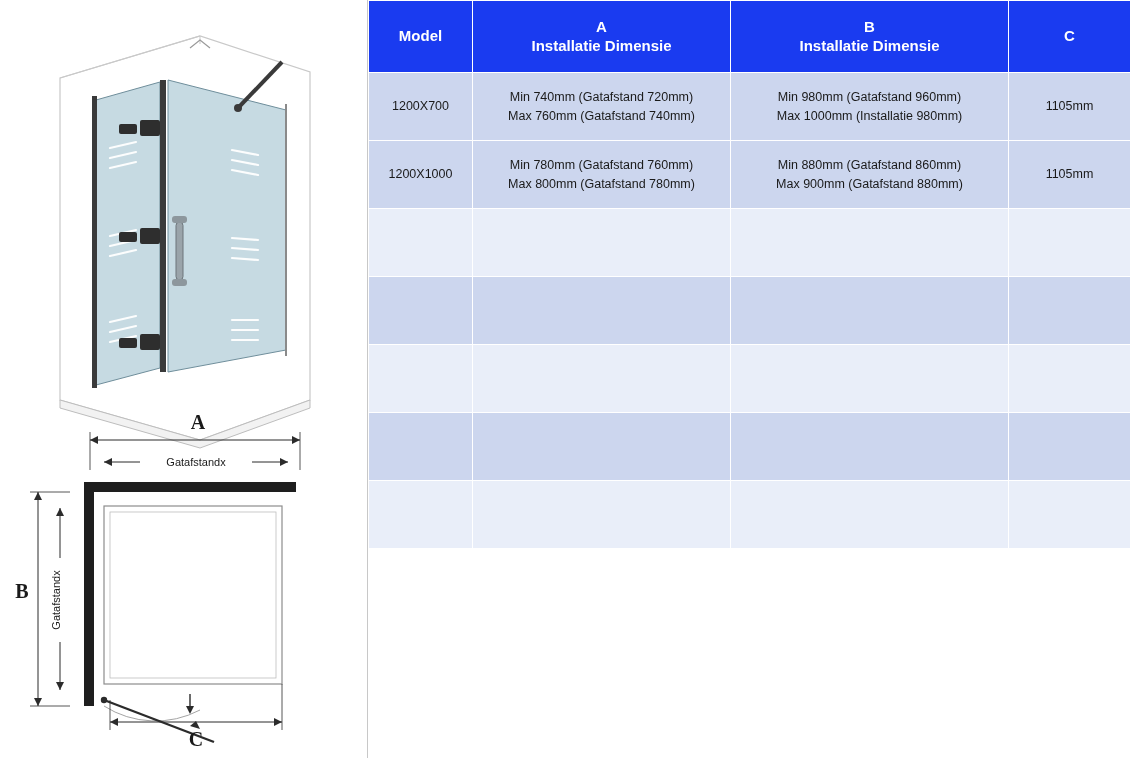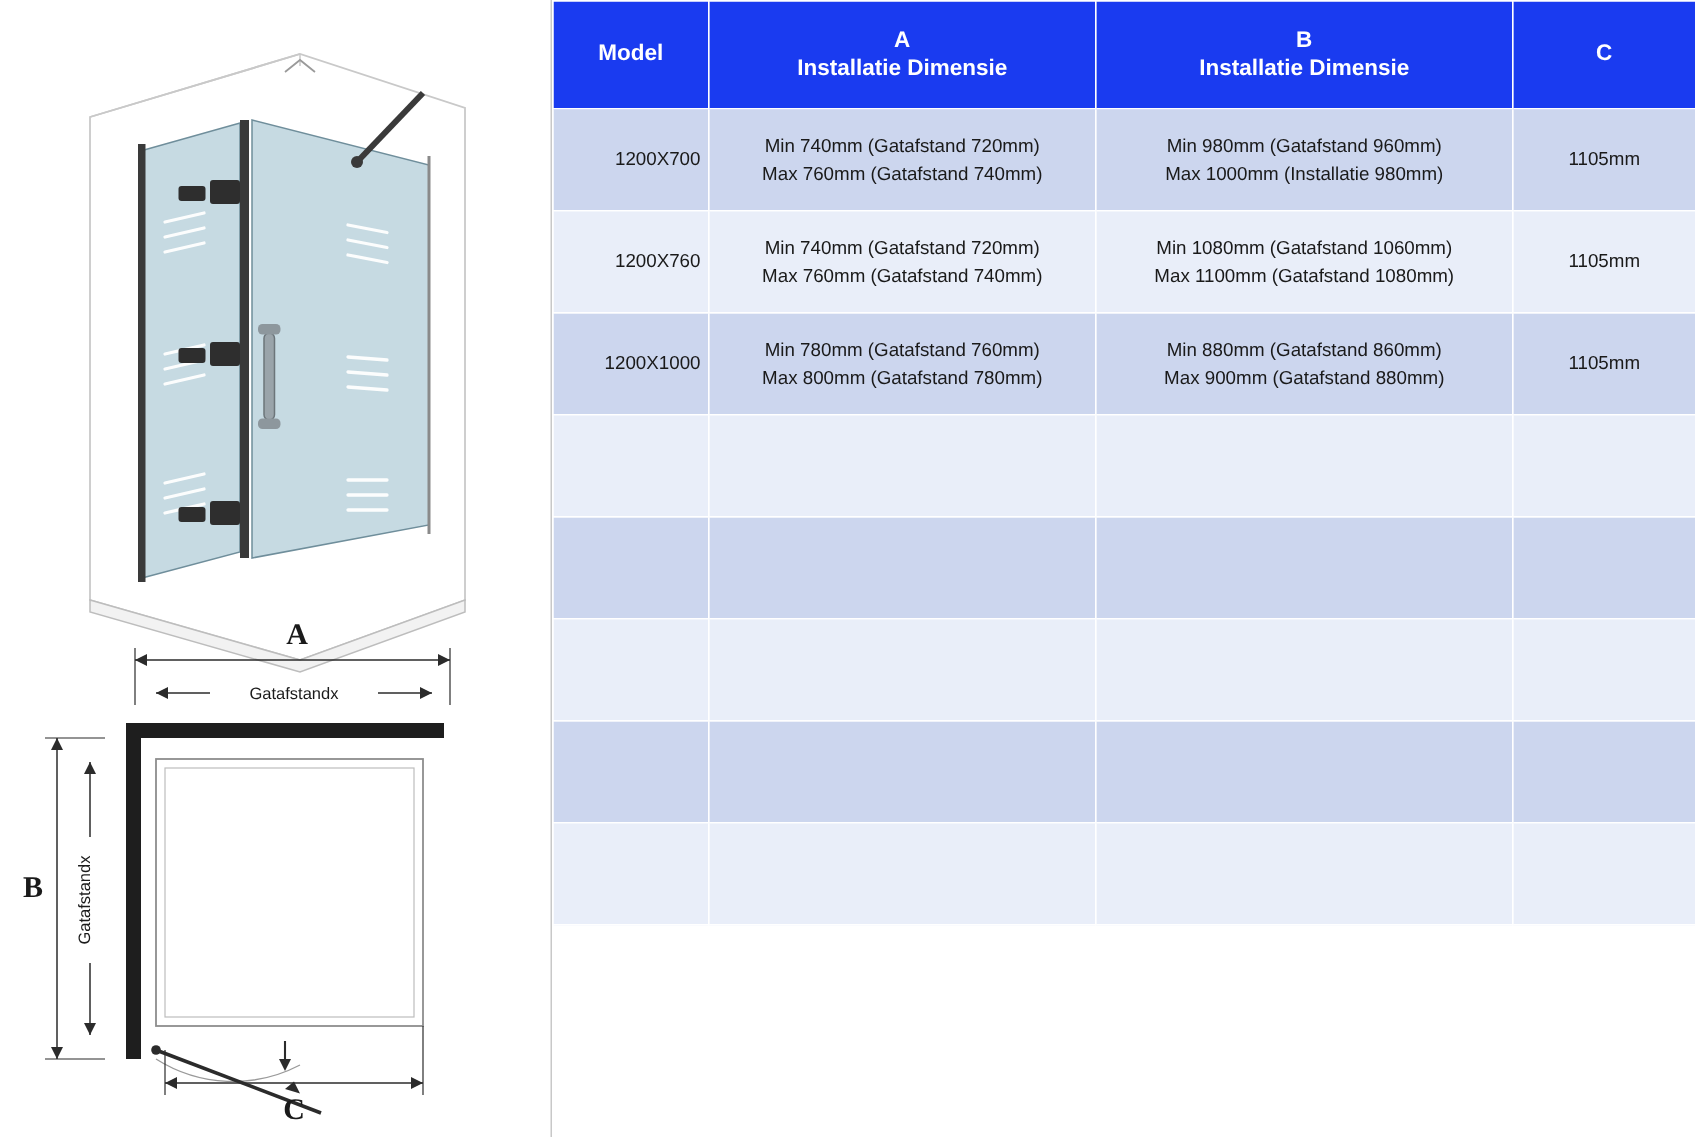--- a/index.html
+++ b/index.html
@@ -65,21 +65,21 @@
     font-size: 12.5px;
     color: #1a1a1a;
     text-align: center;
     vertical-align: middle;
     padding: 6px 5px;
     line-height: 1.45;
     height: 68px;
   }
   table.spec tbody tr.odd td { background: #ccd6ee; }
   table.spec tbody tr.even td { background: #e9eef9; }
-  table.spec tbody td.model-cell { font-size: 12.5px; text-align: right; }
+  table.spec tbody td.model-cell { font-size: 12.5px; }
   table.spec tbody td .ln { display: block; white-space: nowrap; }
   table.spec tbody tr.empty td { height: 68px; }
 </style>
 </head>
 <body>
 
 <div id="page">
 
   <div id="diagram-panel">
     <svg class="diag-svg" width="368" height="758" viewBox="0 0 368 758">
@@ -232,34 +232,20 @@
               <span class="ln">Max 760mm (Gatafstand 740mm)</span>
             </td>
             <td>
               <span class="ln">Min 980mm (Gatafstand 960mm)</span>
               <span class="ln">Max 1000mm (Installatie 980mm)</span>
             </td>
             <td>
               <span class="ln">1105mm</span>
             </td>
           </tr>
-          <tr class="even">
-            <td class="model-cell">1200X760</td>
-            <td>
-              <span class="ln">Min 740mm (Gatafstand 720mm)</span>
-              <span class="ln">Max 760mm (Gatafstand 740mm)</span>
-            </td>
-            <td>
-              <span class="ln">Min 1080mm (Gatafstand 1060mm)</span>
-              <span class="ln">Max 1100mm (Gatafstand 1080mm)</span>
-            </td>
-            <td>
-              <span class="ln">1105mm</span>
-            </td>
-          </tr>
           <tr class="odd">
             <td class="model-cell">1200X1000</td>
             <td>
               <span class="ln">Min 780mm (Gatafstand 760mm)</span>
               <span class="ln">Max 800mm (Gatafstand 780mm)</span>
             </td>
             <td>
               <span class="ln">Min 880mm (Gatafstand 860mm)</span>
               <span class="ln">Max 900mm (Gatafstand 880mm)</span>
             </td>

